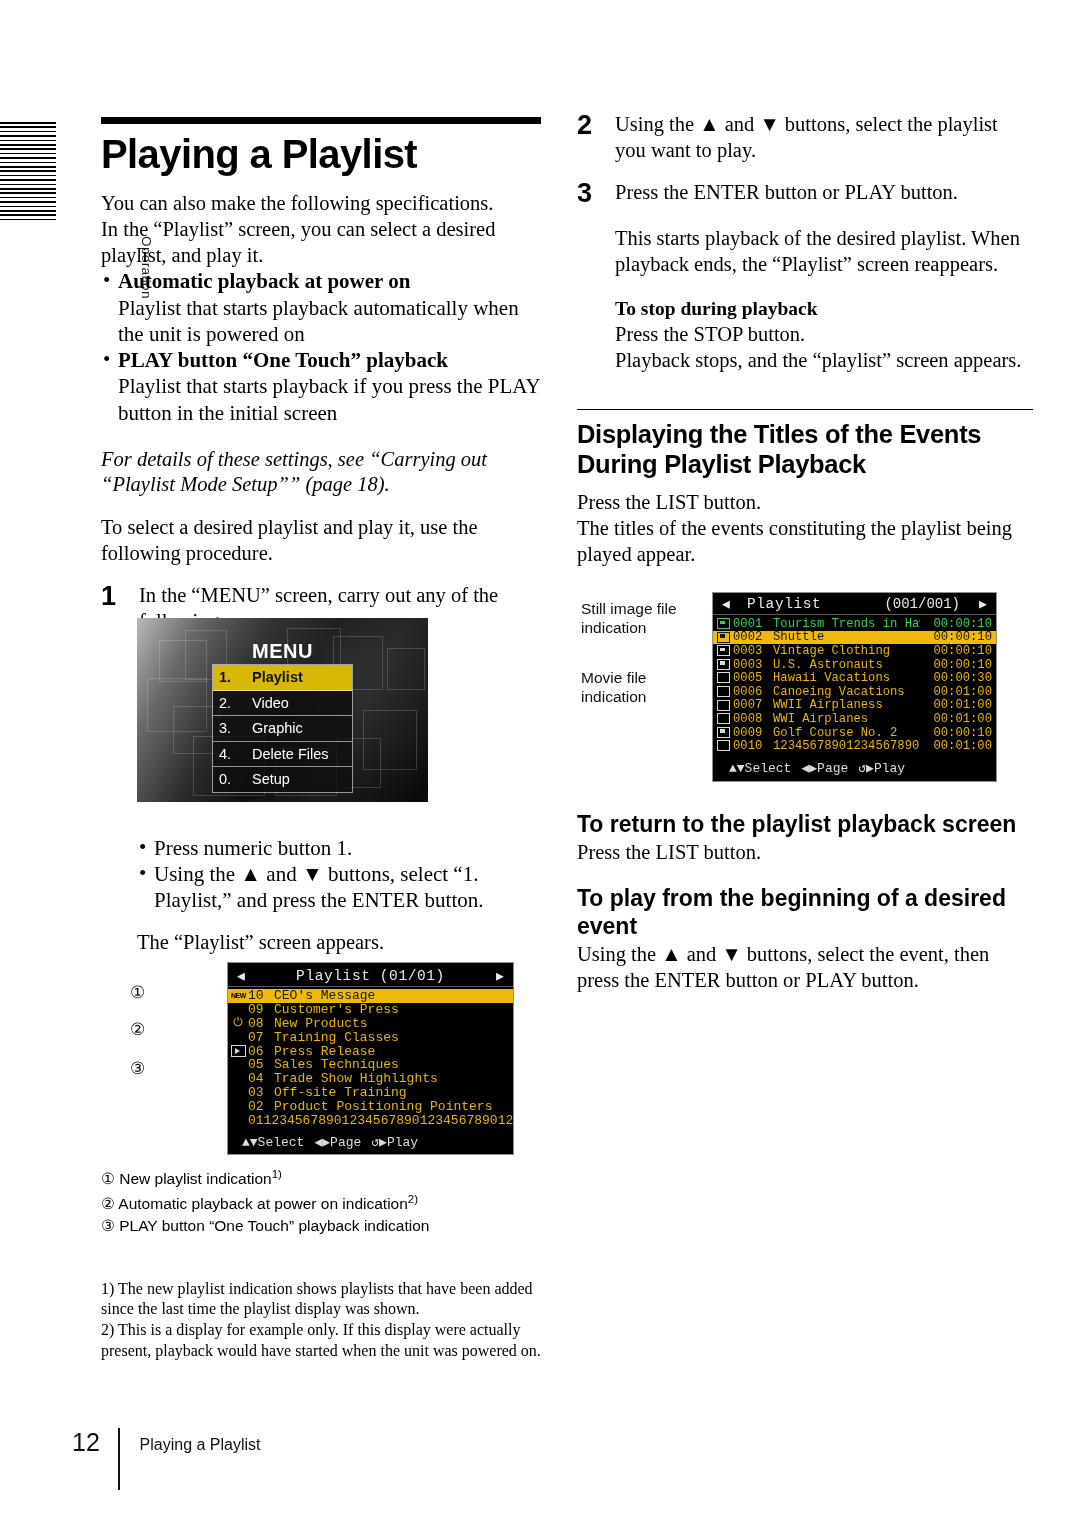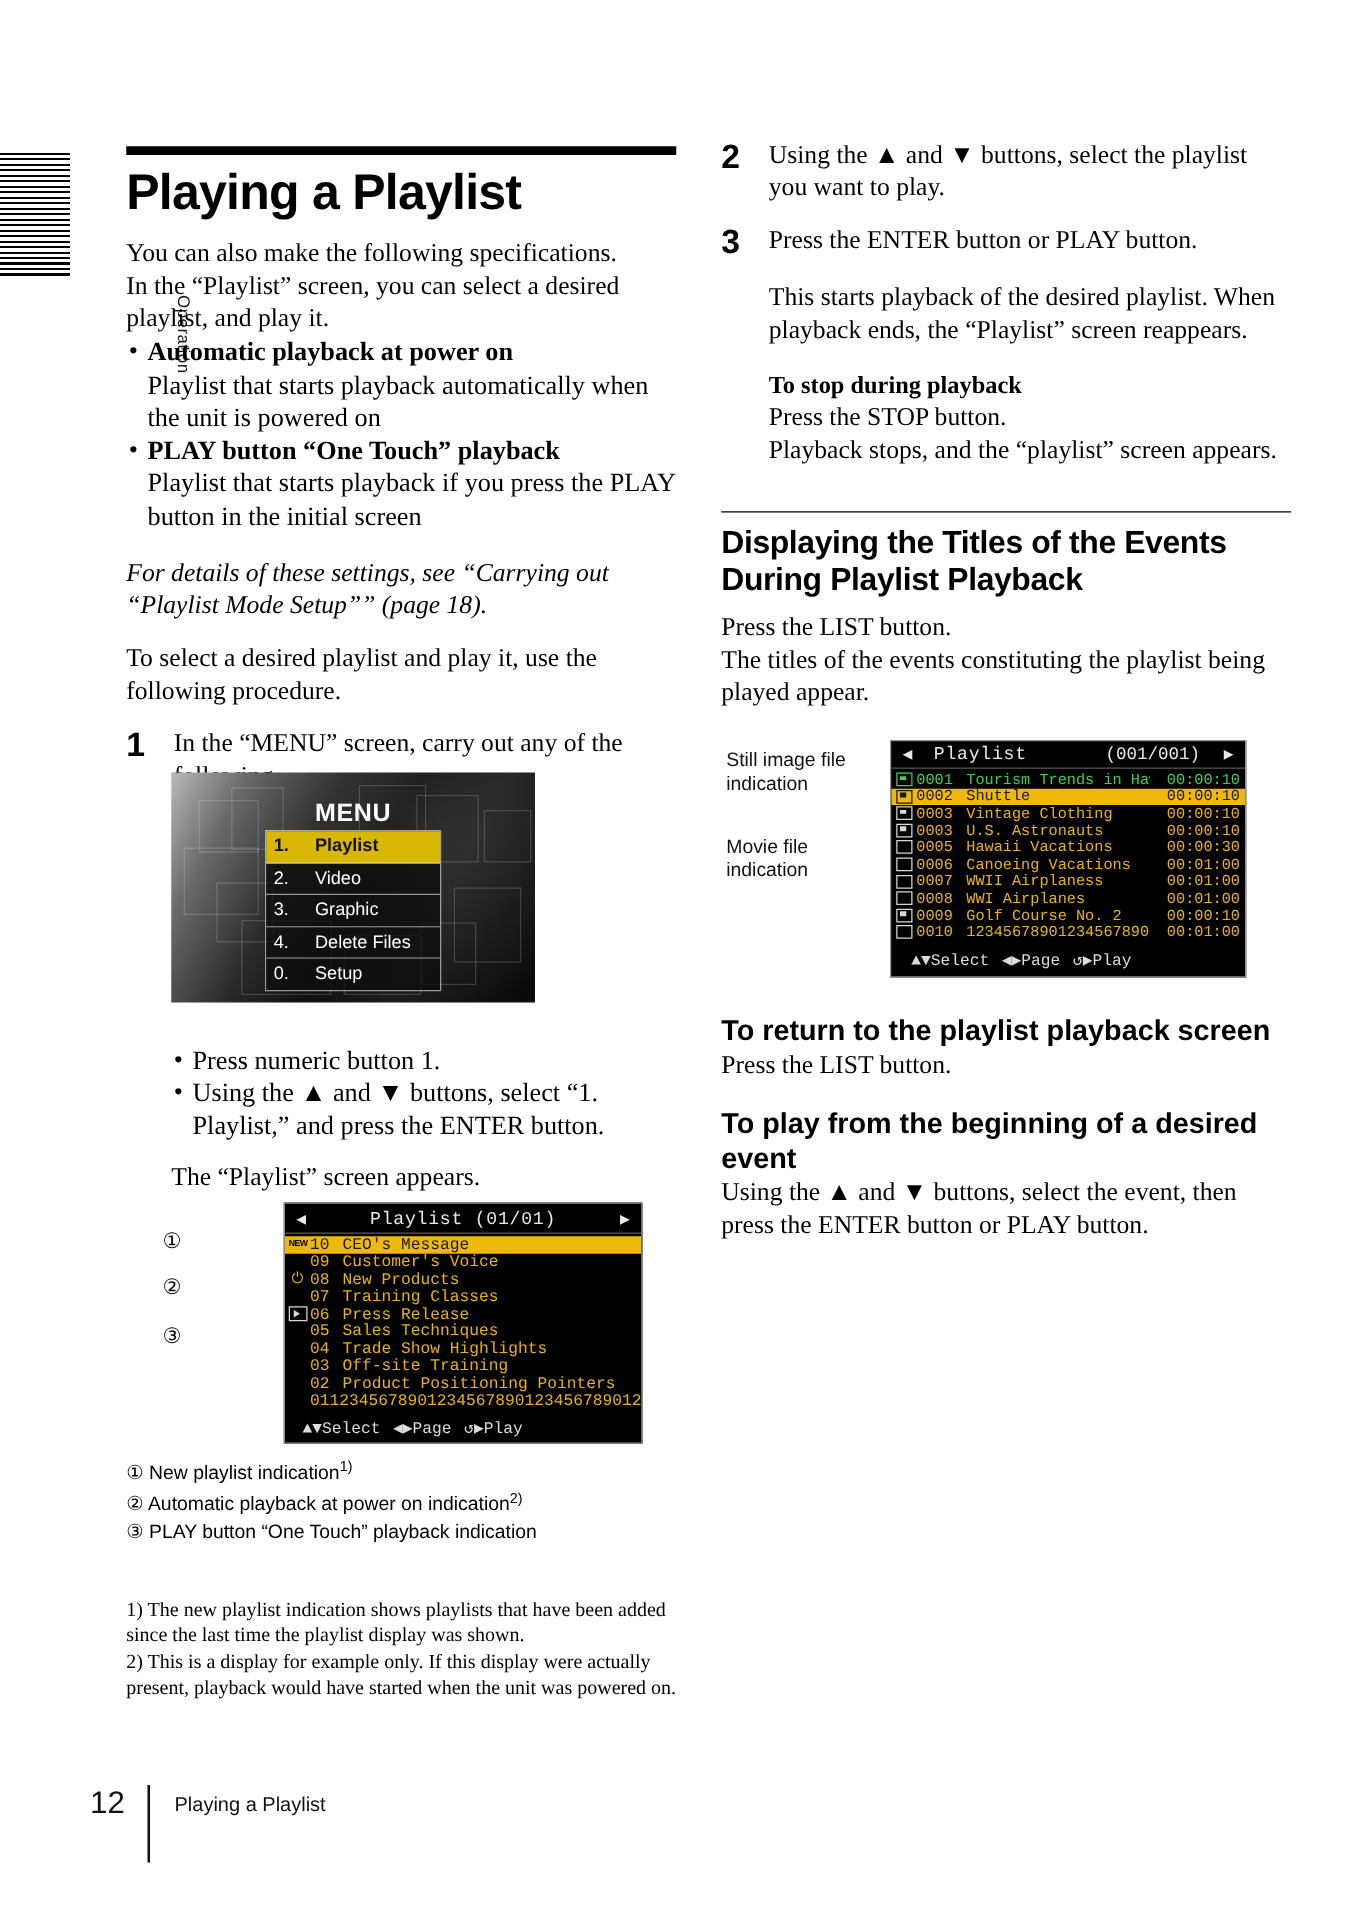--- a/index.html
+++ b/index.html
@@ -286,21 +286,21 @@
   </div>
   <div class="osd-rows">
     <div class="osd-row hl">
       <span class="ic"><span class="ic-new">NEW</span></span>
       <span class="num">10</span>
       <span>CEO's Message</span>
     </div>
     <div class="osd-row">
       <span class="ic"></span>
       <span class="num">09</span>
-      <span>Customer's Voice</span>
+      <span>Customer's Press</span>
     </div>
     <div class="osd-row">
       <span class="ic ic-power">⏻</span>
       <span class="num">08</span>
       <span>New Products</span>
     </div>
     <div class="osd-row">
       <span class="ic"></span>
       <span class="num">07</span>
       <span>Training Classes</span>

